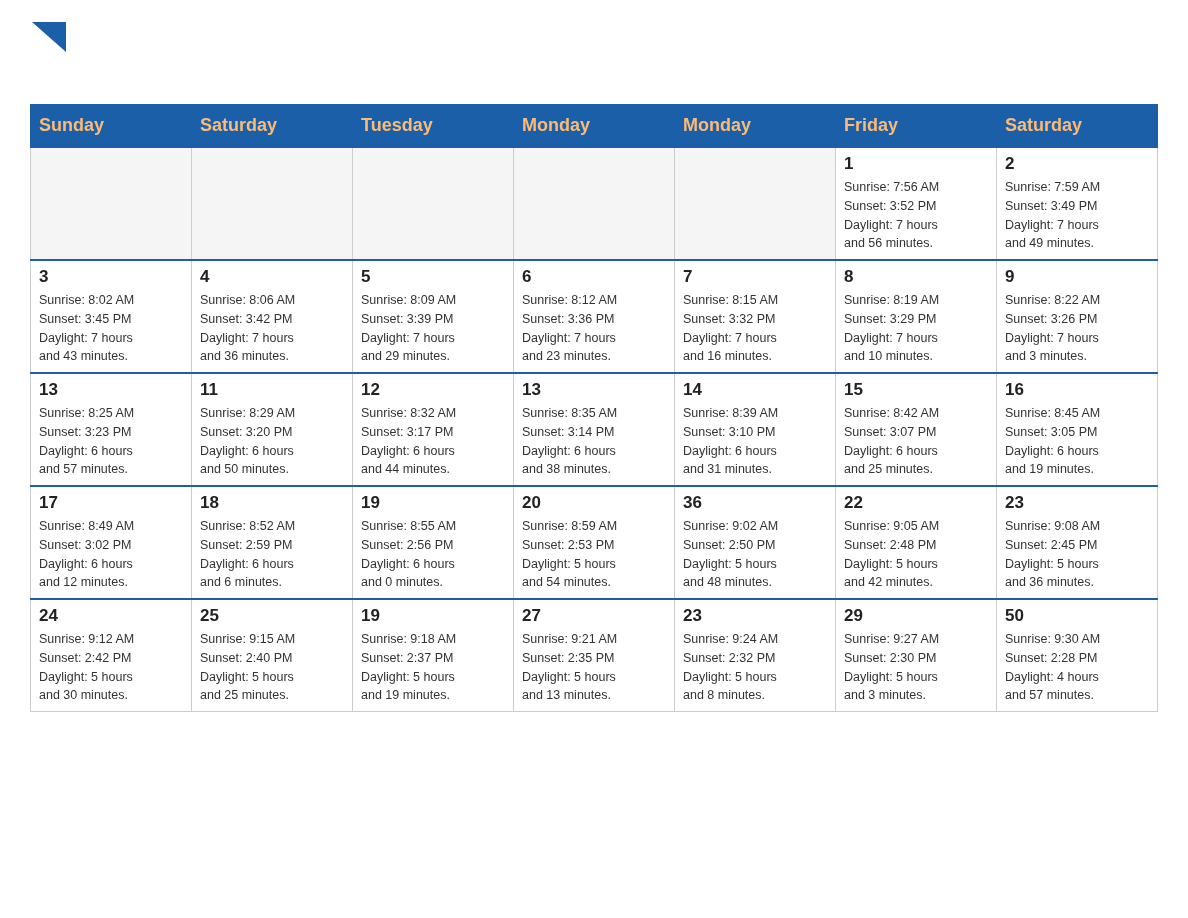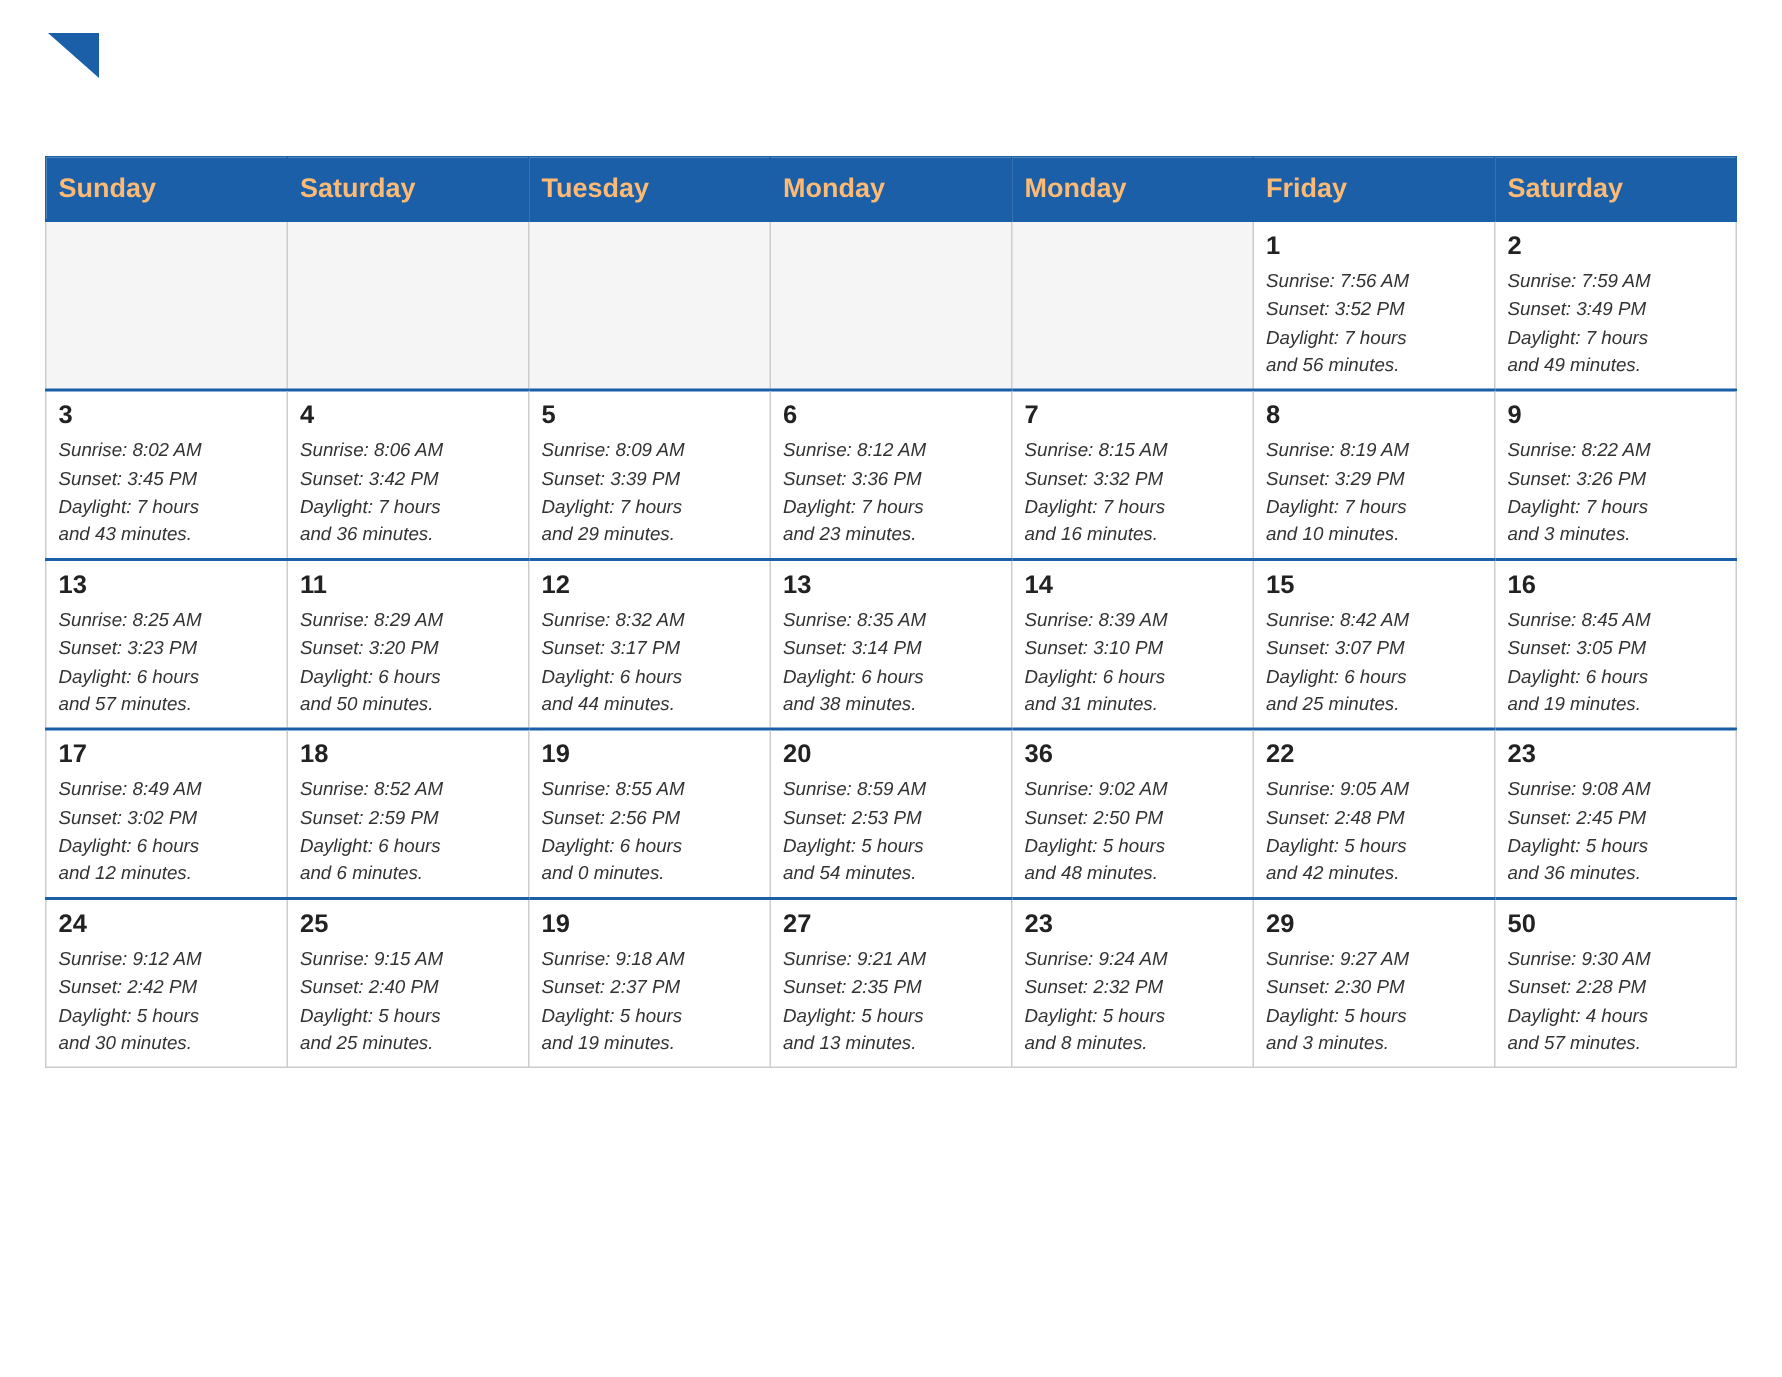--- a/index.html
+++ b/index.html
@@ -70,21 +70,20 @@
       font-size: 17px;
       font-weight: bold;
       color: #222;
       display: block;
       margin-bottom: 4px;
     }
     .day-info {
       font-size: 12.5px;
       color: #333;
       line-height: 1.5;
-      font-style: italic;
     }
     .empty-cell {
       background: #f5f5f5;
     }
   </style>
 </head>
 <body>
 
 <div class="header">
   <div class="logo-wrapper">

